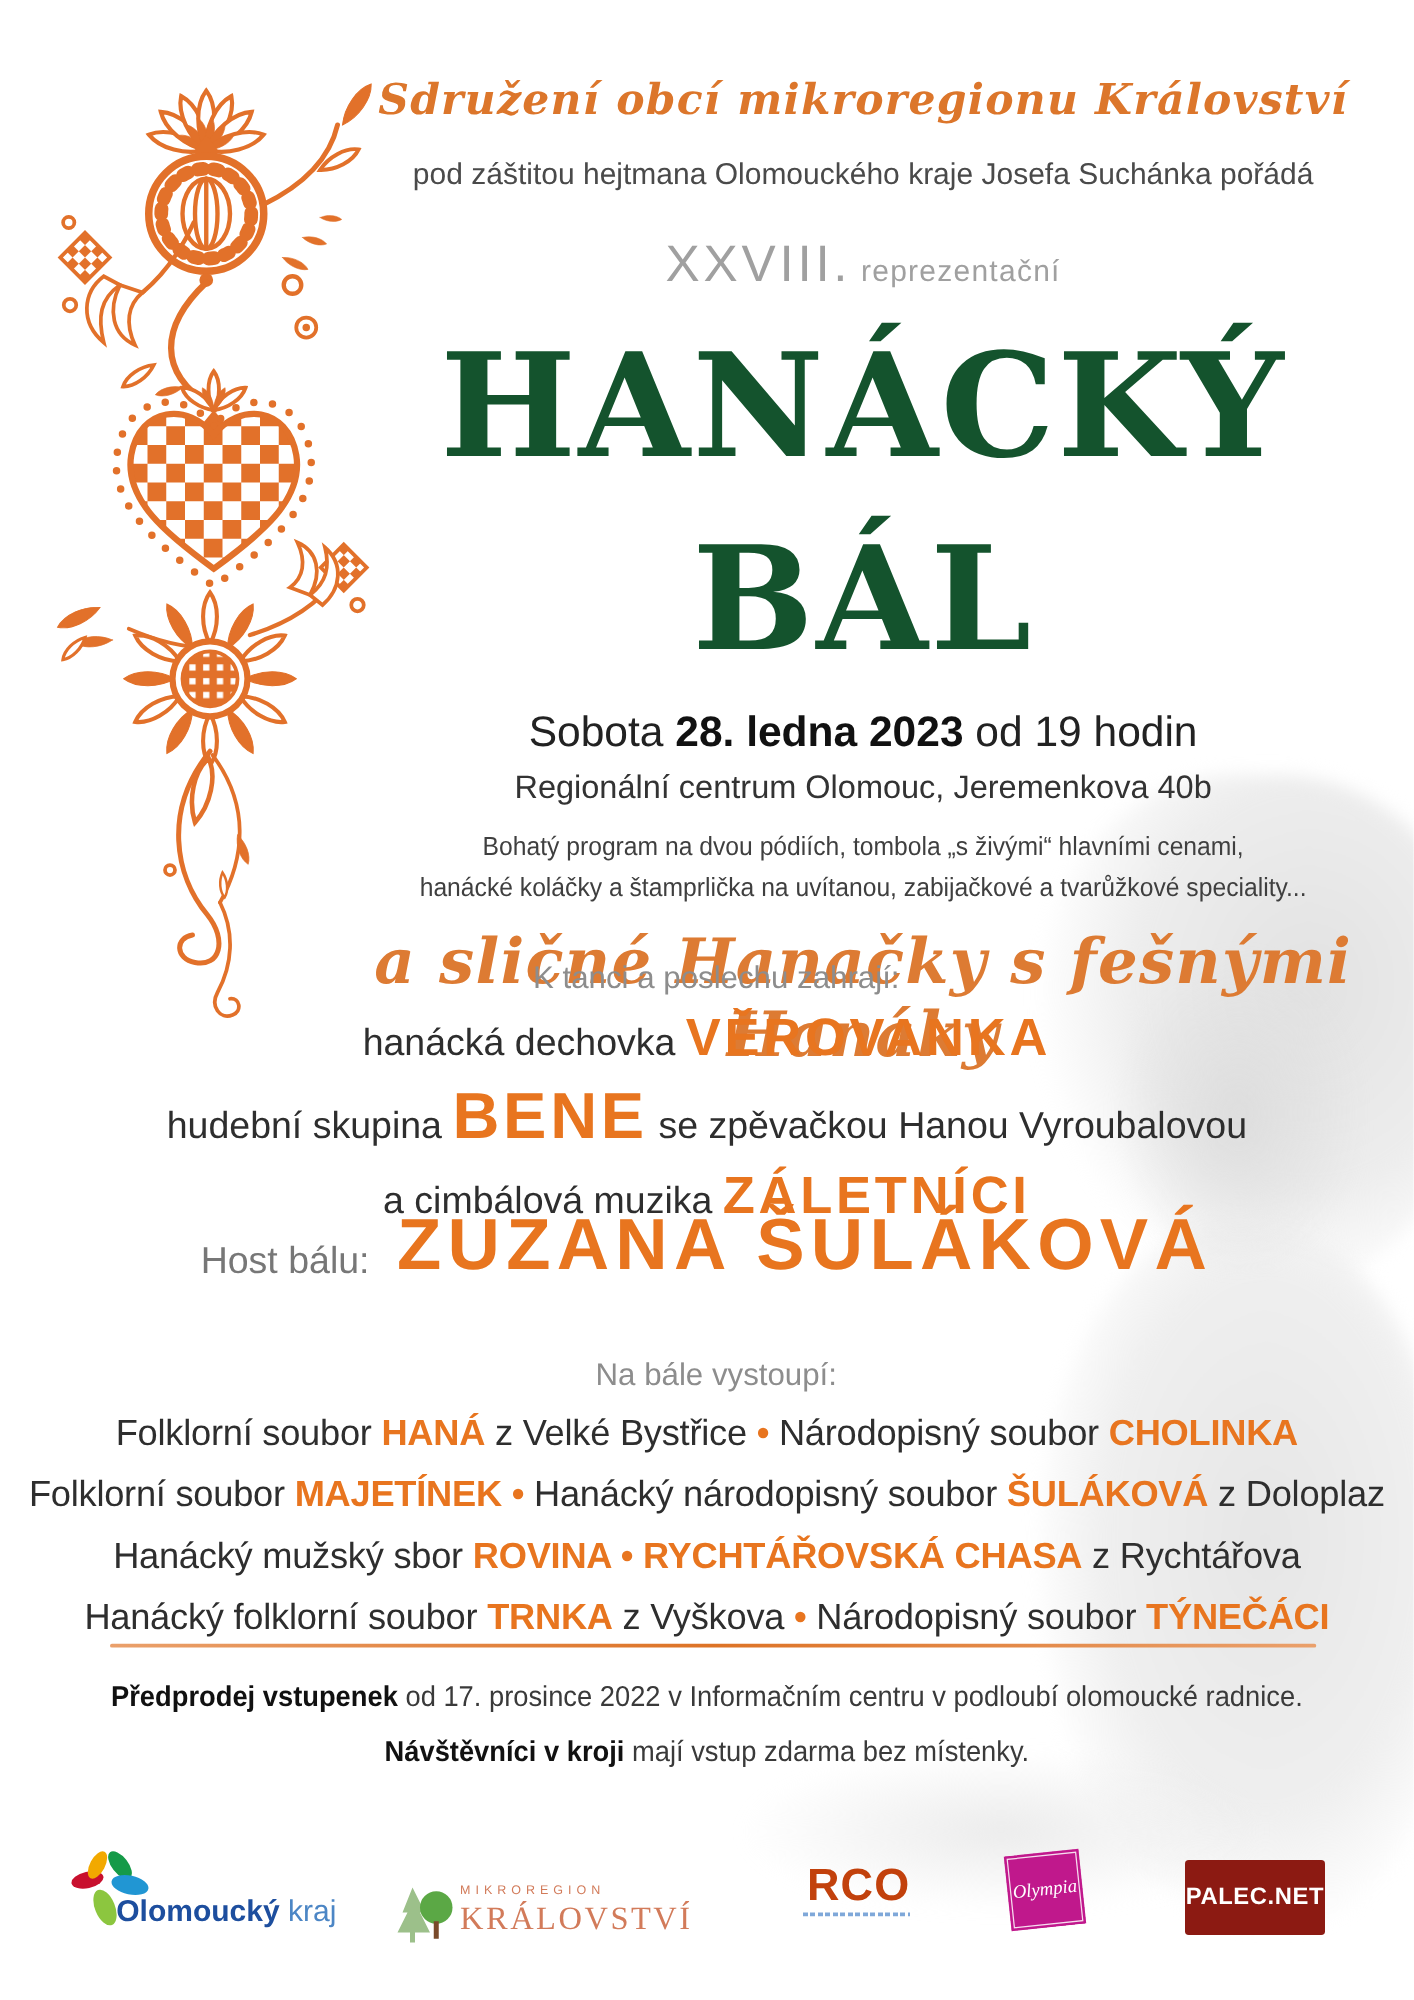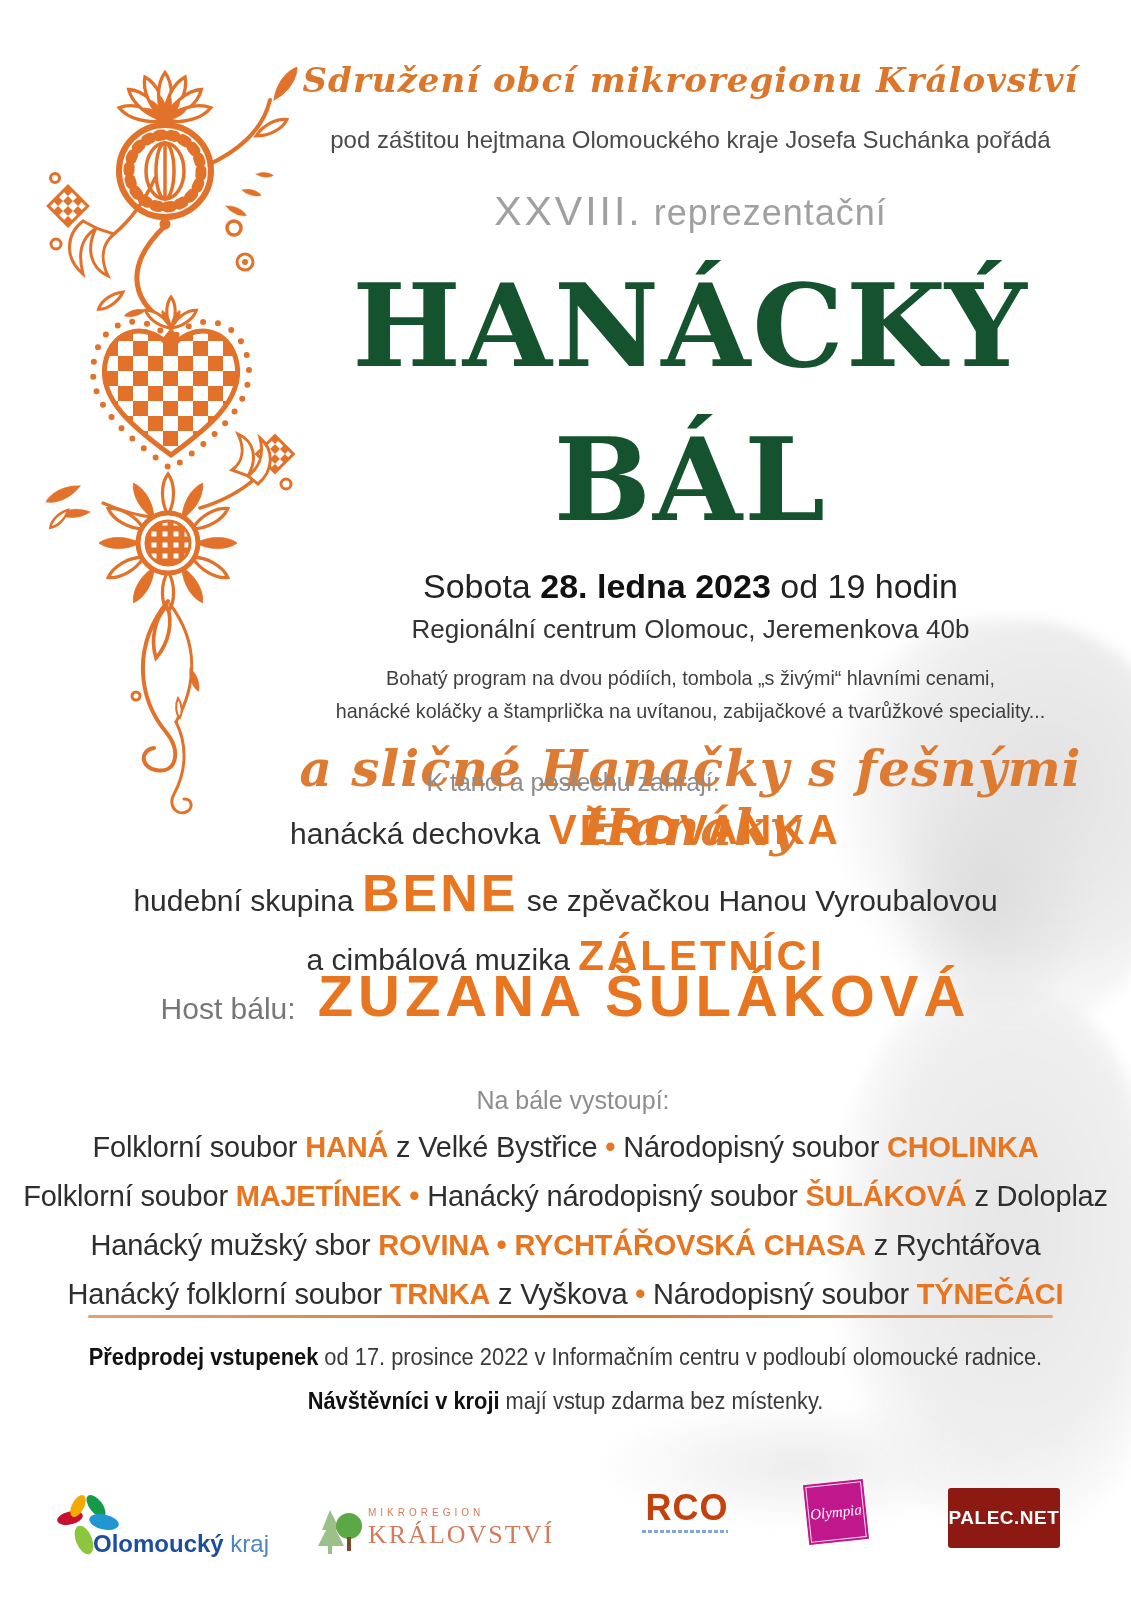--- a/index.html
+++ b/index.html
@@ -20,21 +20,21 @@
   .ornament{position:absolute;left:28px;top:56px;z-index:1;}
 
   .content{position:relative;z-index:2;}
 
   
   .top-block{position:absolute;left:250px;right:0;top:60px;text-align:center;}
   .organizer{font-family:"DejaVu Serif",serif;font-style:italic;font-weight:bold;
              font-size:34px;color:#dc762b;letter-spacing:1px;}
   .patronage{margin-top:26px;font-size:24px;color:#4a4a4a;}
   .edition{margin-top:34px;color:#a0a0a0;font-weight:300;font-size:41px;letter-spacing:3px;}
-  .edition .ed2{font-size:36px;letter-spacing:1px;}
+  .edition .ed2{font-size:24px;letter-spacing:1px;}
   .title{margin:14px 0 0 0;font-family:"DejaVu Serif",serif;font-weight:bold;
          font-size:115px;line-height:1.34;color:#14532d;letter-spacing:2px;}
   .dateline{margin-top:10px;font-size:34px;color:#222;}
   .dateline strong{color:#111;}
   .venue{margin-top:8px;font-size:26px;color:#333;}
   .program{margin-top:17px;font-size:21px;color:#3f3f3f;line-height:1.55;transform:scaleX(.94);transform-origin:center;}
   .tagline{margin-top:12px;font-family:"DejaVu Serif",serif;font-style:italic;font-weight:bold;
            font-size:50px;color:#dd7b33;letter-spacing:1px;}
 
   
@@ -59,21 +59,21 @@
            background:linear-gradient(90deg,#eaa06b 0%,#dd7326 50%,#eaa06b 100%);}
 
   .footer-text{top:1344px;font-size:23px;color:#3a3a3a;}
   .footer-text .fline{transform:scaleX(.95);transform-origin:center;}
   .footer-text .fline+.fline{margin-top:17px;}
   .footer-text strong{color:#111;}
 
   
   .logos{position:absolute;left:0;top:1470px;width:1131px;height:110px;z-index:2;}
   .logo{position:absolute;}
-  .lg-olomoucky{left:56px;top:24px;width:190px;height:64px;}
+  .lg-olomoucky{left:56px;top:10px;width:190px;height:64px;}
   .lg-olomoucky .txt{position:absolute;left:37px;top:36px;font-size:24px;white-space:nowrap;}
   .lg-olomoucky .b{font-weight:bold;color:#1d4e9e;}
   .lg-olomoucky .r{color:#4c86c5;}
   .lg-kralovstvi{left:316px;top:34px;width:230px;height:60px;}
   .lg-kralovstvi .col{position:absolute;left:52px;top:3px;color:#d27b5a;}
   .lg-kralovstvi .mk{font-size:10px;letter-spacing:4px;}
   .lg-kralovstvi .kr{font-family:"Liberation Serif",serif;font-size:26px;letter-spacing:2px;margin-top:2px;}
   .lg-rco{left:642px;top:20px;width:90px;height:56px;text-align:center;}
   .lg-rco .rco{font-size:36px;font-weight:bold;color:#c2410c;letter-spacing:1px;line-height:1;}
   .lg-rco .sub{margin-top:4px;height:3px;width:86px;

